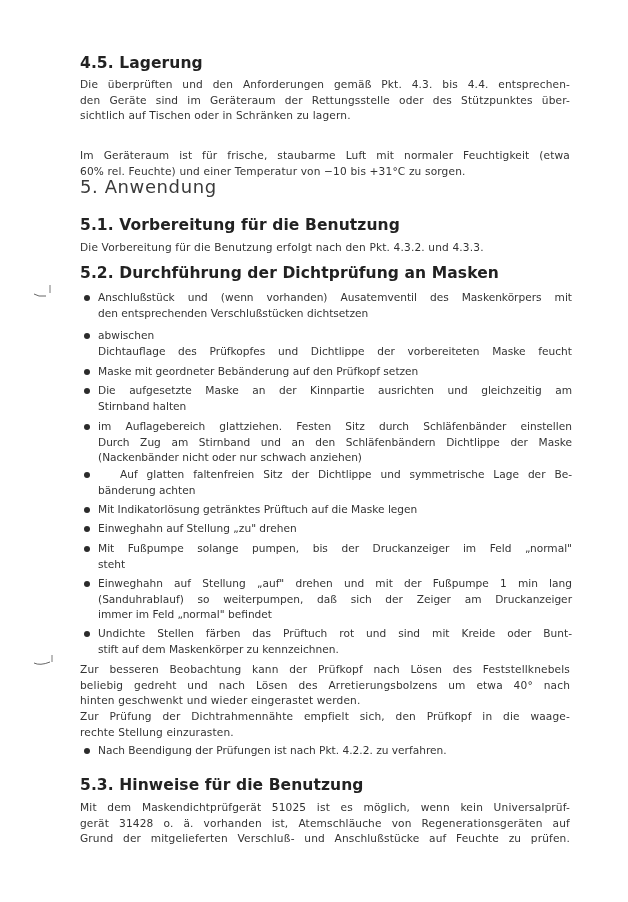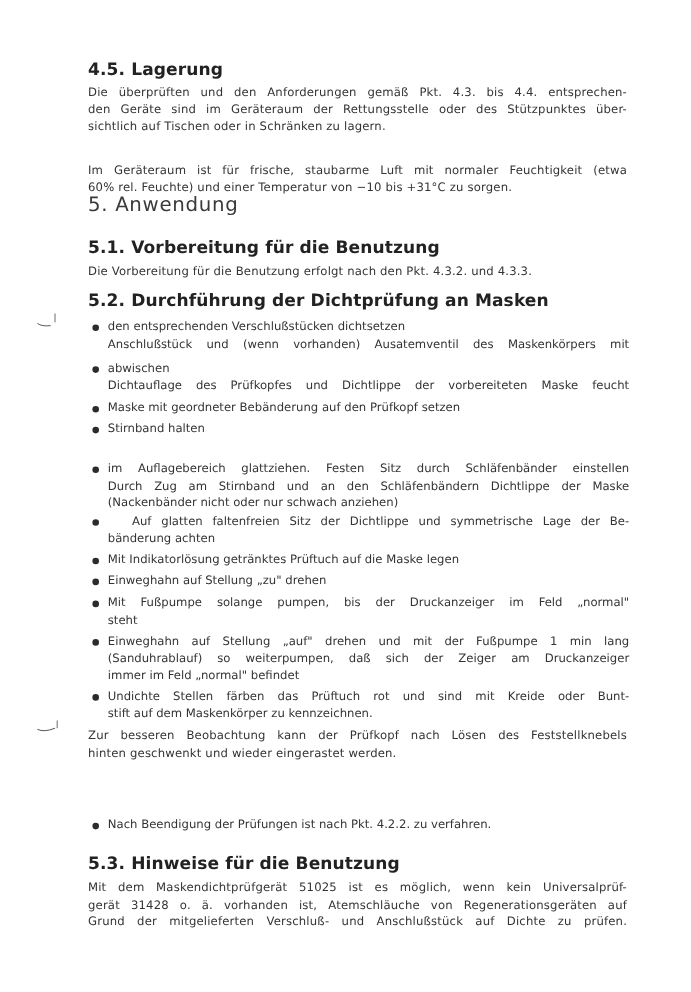--- a/index.html
+++ b/index.html
@@ -45,40 +45,41 @@
   <div class="h2" style="top:264px">5.2. Durchführung der Dichtprüfung an Masken</div>
 
   <svg class="mark" style="top:284px" viewBox="0 0 30 20">
     <path d="M20 1 L20 9" stroke="#555" stroke-width="0.8" fill="none"></path>
     <path d="M4 10 Q8 13 16 12" stroke="#555" stroke-width="0.9" fill="none"></path>
   </svg>
 
   <div class="bullet" style="top:290px">
     <span class="dot"></span>
     <span class="txt">
+        <span class="line" style="white-space: normal; text-align-last: justify;">Anschlußstück und (wenn vorhanden) Ausatemventil des Maskenkörpers mit</span>
         <span class="line last">den entsprechenden Verschlußstücken dichtsetzen</span>
-        <span class="line" style="white-space: normal; text-align-last: justify;">Anschlußstück und (wenn vorhanden) Ausatemventil des Maskenkörpers mit</span>
       </span>
   </div>
   <div class="bullet" style="top:328px">
     <span class="dot"></span>
     <span class="txt">
         <span class="line last">abwischen</span>
         <span class="line" style="white-space: normal; text-align-last: justify;">Dichtauflage des Prüfkopfes und Dichtlippe der vorbereiteten Maske feucht</span>
       </span>
   </div>
   <div class="bullet" style="top:364px">
     <span class="dot"></span>
     <span class="txt">
         <span class="line last">Maske mit geordneter Bebänderung auf den Prüfkopf setzen</span>
       </span>
   </div>
   <div class="bullet" style="top:383px">
     <span class="dot"></span>
     <span class="txt">
+        <span class="line" style="white-space: normal; text-align-last: justify;">Die aufgesetzte Maske an der Kinnpartie ausrichten und gleichzeitig am</span>
         <span class="line last">Stirnband halten</span>
       </span>
   </div>
   <div class="bullet" style="top:419px">
     <span class="dot"></span>
     <span class="txt">
         <span class="line" style="white-space: normal; text-align-last: justify;">im Auflagebereich glattziehen. Festen Sitz durch Schläfenbänder einstellen</span>
         <span class="line" style="white-space: normal; text-align-last: justify;">Durch Zug am Stirnband und an den Schläfenbändern Dichtlippe der Maske</span>
         <span class="line last">(Nackenbänder nicht oder nur schwach anziehen)</span>
       </span>
@@ -125,29 +126,34 @@
       </span>
   </div>
 
   <svg class="mark" style="top:654px" viewBox="0 0 30 20">
     <path d="M22 1 L22 8" stroke="#555" stroke-width="0.8" fill="none"></path>
     <path d="M4 9 Q10 12 20 8" stroke="#555" stroke-width="0.9" fill="none"></path>
   </svg>
 
   <div class="para" style="top:662px">
     <span class="line" style="white-space: normal; text-align-last: justify;">Zur besseren Beobachtung kann der Prüfkopf nach Lösen des Feststellknebels</span>
+    <span class="line" style="white-space: normal; text-align-last: justify;">beliebig gedreht und nach Lösen des Arretierungsbolzens um etwa 40° nach</span>
     <span class="line last">hinten geschwenkt und wieder eingerastet werden.</span>
+  </div>
+  <div class="para" style="top:709px">
+    <span class="line" style="white-space: normal; text-align-last: justify;">Zur Prüfung der Dichtrahmennähte empfielt sich, den Prüfkopf in die waage-</span>
+    <span class="line last">rechte Stellung einzurasten.</span>
   </div>
   <div class="bullet" style="top:743px">
     <span class="dot"></span>
     <span class="txt">
         <span class="line last">Nach Beendigung der Prüfungen ist nach Pkt. 4.2.2. zu verfahren.</span>
       </span>
   </div>
 
   <div class="h2" style="top:776px">5.3. Hinweise für die Benutzung</div>
   <div class="para" style="top:800px">
     <span class="line" style="white-space: normal; text-align-last: justify;">Mit dem Maskendichtprüfgerät 51025 ist es möglich, wenn kein Universalprüf-</span>
     <span class="line" style="white-space: normal; text-align-last: justify;">gerät 31428 o. ä. vorhanden ist, Atemschläuche von Regenerationsgeräten auf</span>
-    <span class="line" style="white-space: normal; text-align-last: justify;">Grund der mitgelieferten Verschluß- und Anschlußstück auf Dichte zu prüfen.</span>
+    <span class="line" style="white-space: normal; text-align-last: justify;">Grund der mitgelieferten Verschluß- und Anschlußstücke auf Feuchte zu prüfen.</span>
   </div>
 
 </div>
 
 </body></html>

